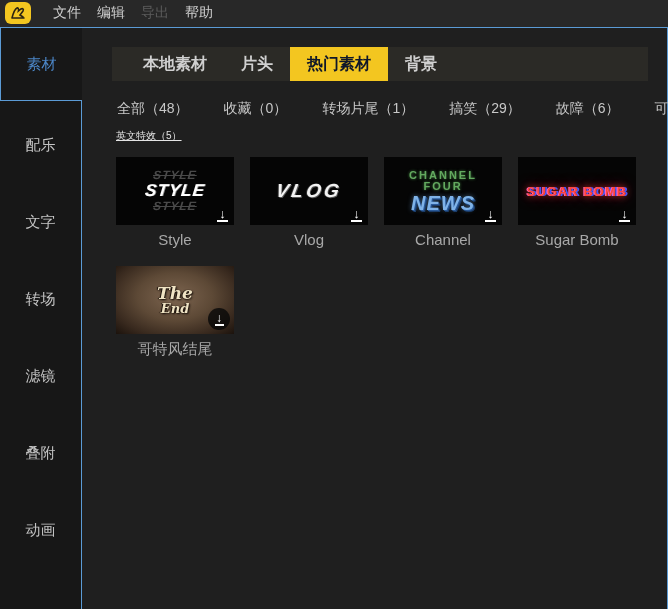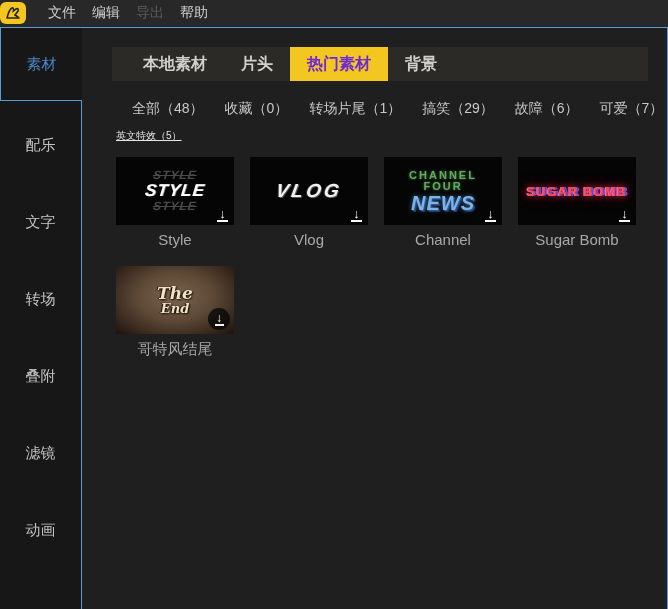--- a/index.html
+++ b/index.html
@@ -7,21 +7,21 @@
   body {
     background:#1e1e1e;
     font-family:"Liberation Sans","DejaVu Sans",sans-serif;
     -webkit-font-smoothing:antialiased;
   }
   .app { width:668px; height:609px; display:flex; flex-direction:column; background:#1e1e1e; }
 
   
   .menubar {
     height:27px; background:#282828; display:flex; align-items:center;
-    flex:0 0 auto;
+    padding-left:5px; flex:0 0 auto;
   }
   .logo {
     width:26px; height:22px; background:#f3c620; border-radius:6px;
     margin-right:14px; display:flex; align-items:center; justify-content:center;
     margin-top:-2px;
   }
   .menu-item {
     color:#cfcfcf; font-size:14px; padding:0 8px; line-height:25px; cursor:default;
     margin-top:-2px;
   }
@@ -57,23 +57,23 @@
 
   .tabbar {
     margin-top:19px; width:536px; height:34px; background:#2b2a26;
     display:flex; align-items:stretch; padding-left:14px;
   }
   .tab {
     color:#d0d0d0; font-size:16px; line-height:34px; padding:0 17px; cursor:pointer;
     white-space:nowrap;
     font-weight:bold;
   }
-  .tab.selected { background:#f3c620; color:#6d28d9; font-weight:bold; }
-
-  .filters { margin-top:19px; margin-left:20px; display:flex; gap:21px; }
+  .tab.selected { background:#f3c620; color:#0f172a; font-weight:bold; }
+
+  .filters { margin-top:19px; margin-left:5px; display:flex; gap:35px; }
   .filter-item { color:#c8c8c8; font-size:14px; cursor:pointer; white-space:nowrap; }
   .filters2 { margin-top:7px; margin-left:4px; }
   .filter-link {
     color:#e5e5e5; font-size:10px; text-decoration:underline; cursor:pointer;
   }
 
   
   .grid { margin-top:14px; margin-left:4px; width:540px; display:flex; flex-wrap:wrap; }
   .card { width:118px; margin-right:16px; margin-bottom:17px; cursor:pointer; }
   .card:nth-child(4n) { margin-right:0; }
@@ -163,22 +163,22 @@
   </div>
 
   <div class="main">
 
     <div class="sidebar">
       <div class="side-item selected">素材</div>
       <div class="side-rest">
         <div class="side-item">配乐</div>
         <div class="side-item">文字</div>
         <div class="side-item">转场</div>
+        <div class="side-item">滤镜</div>
         <div class="side-item">叠附</div>
-        <div class="side-item">滤镜</div>
         <div class="side-item">动画</div>
       </div>
     </div>
 
     <div class="panel">
 
       <div class="tabbar">
         <div class="tab">本地素材</div>
         <div class="tab">片头</div>
         <div class="tab selected">热门素材</div>

